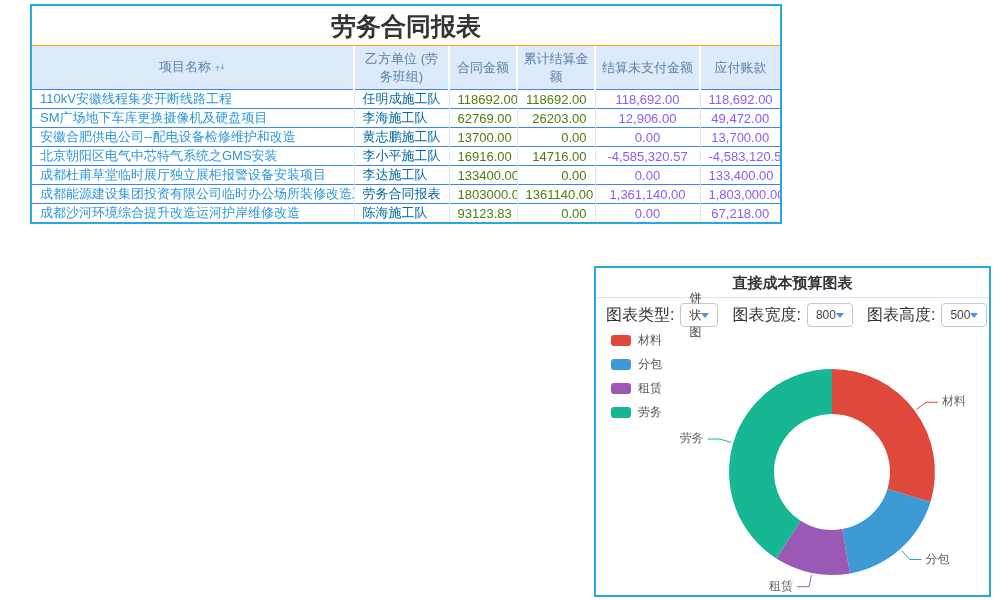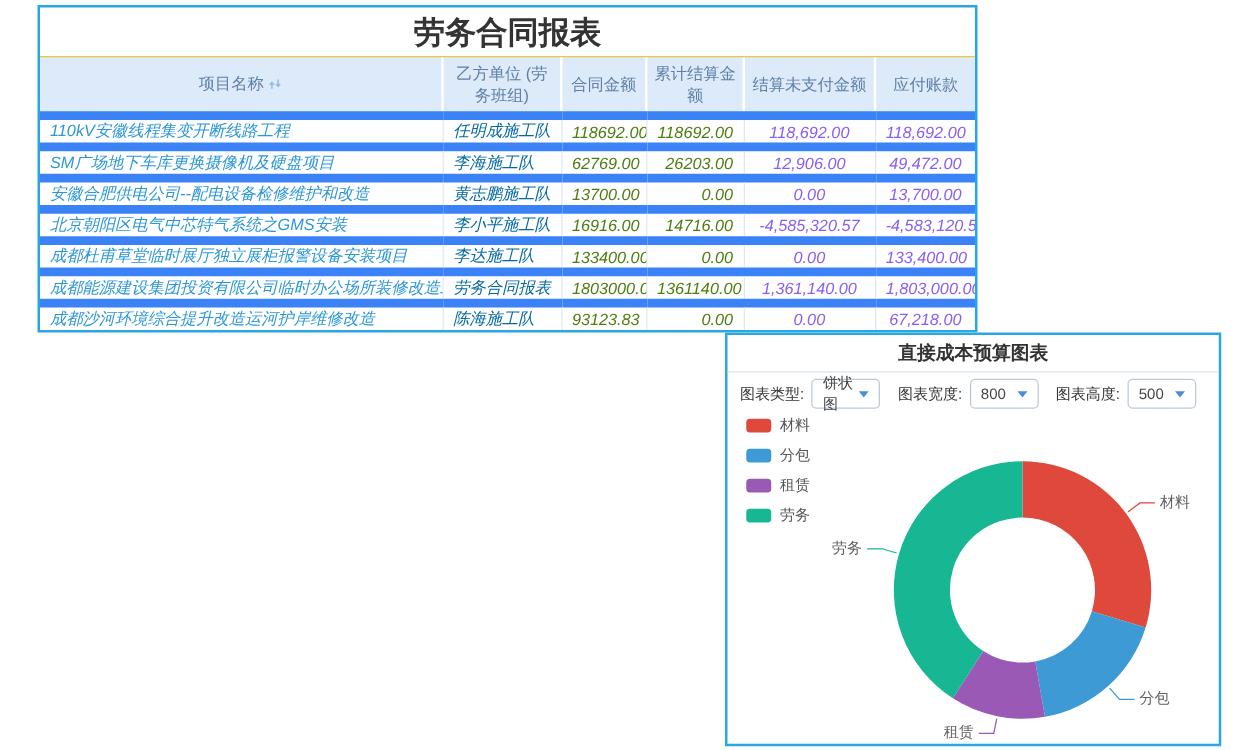--- a/index.html
+++ b/index.html
@@ -11,36 +11,36 @@
   .report-card { position:absolute; left:30px; top:4px; width:752px;
                  border:2px solid #2AA7E2; background:#fff; }
   .report-title { height:40px; line-height:40px; text-align:center; font-size:25px;
                   font-weight:bold; color:#333; border-bottom:1px solid #eab308; }
   table.report { width:100%; border-collapse:collapse; table-layout:fixed; }
   table.report th { background:#DCEAF9; color:#5E7FA6; font-weight:normal; font-size:13px;
                     padding:4px 4px; height:42px; border-left:2px solid #fff;
                     vertical-align:middle; line-height:1.35; }
   table.report th:first-child { border-left:none; }
   table.report td { font-size:13px; height:16px; padding:0 8px;
-                    border-top:7px solid #3b82f6; border-left:1px solid #DCEAF8;
-                    white-space:nowrap; overflow:hidden;font-style:italic; }
+                    border-top:1px solid #3b82f6; border-left:1px solid #DCEAF8;
+                    white-space:nowrap; overflow:hidden; }
   table.report td:first-child { border-left:none; }
   .td-project { color:#2C97D8; text-align:left; }
   .td-team    { color:#0369a1; text-align:left; }
   .td-amt-blue{ color:#4d7c0f; text-align:right; }
   .td-amt-dark{ color:#8b5cf6; text-align:center; }
   .sort-icon  { display:inline-block; vertical-align:-2px; margin-left:4px; cursor:pointer; }
 
   
-  .chart-card { position:absolute; left:580px; top:266px; width:397px; height:331px;
+  .chart-card { position:absolute; left:594px; top:266px; width:397px; height:331px;
                 border:2px solid #2AA7E2; background:#fff; }
   .chart-title { height:30px; line-height:30px; text-align:center; font-size:15px;
                  font-weight:bold; color:#333; border-bottom:1px solid #DCE5EF; }
   .chart-controls { display:flex; align-items:center; padding:5px 10px 4px 10px; gap:6px; }
-  .ctl-label { font-size:12px; color:#333; line-height:24px; white-space:nowrap; }
+  .ctl-label { font-size:16px; color:#333; line-height:24px; white-space:nowrap; }
   .select-box { width:92px; height:24px; border:1px solid #BBC9DA; border-radius:4px;
                 background:#fff; display:flex; align-items:center; justify-content:space-between;
                 padding:0 8px; margin-right:8px; cursor:pointer; }
   .select-value { font-size:12px; color:#444; }
   .select-caret { width:0; height:0; border-left:4px solid transparent;
                   border-right:4px solid transparent; border-top:5px solid #4A90D9; }
   .legend { position:absolute; left:15px; top:64px; }
   .legend-item { display:flex; align-items:center; margin-bottom:7px; cursor:pointer; }
   .legend-swatch { width:20px; height:11px; border-radius:3px; margin-right:7px; }
   .legend-label { font-size:12px; color:#555; }

